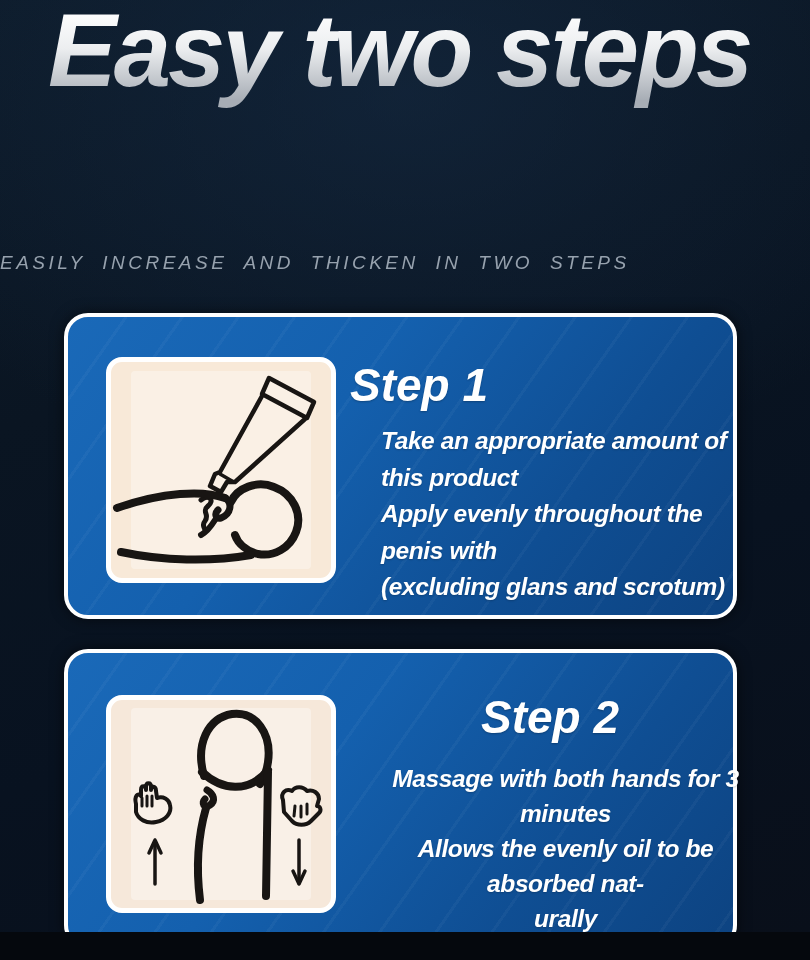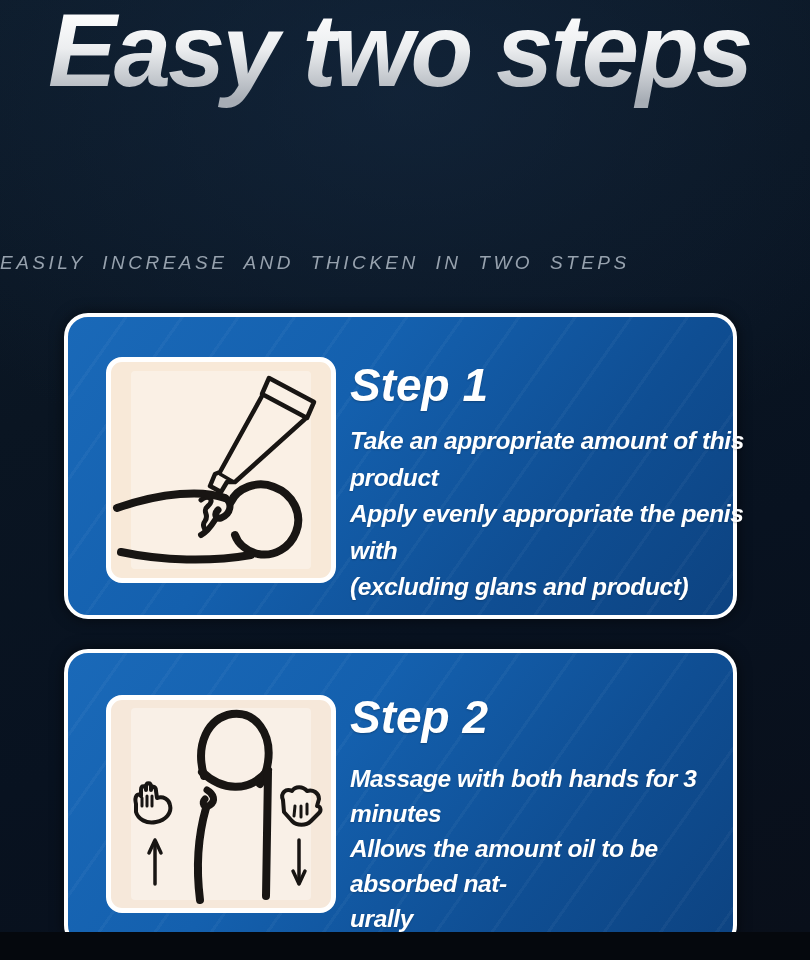--- a/index.html
+++ b/index.html
@@ -54,21 +54,21 @@
     border-radius: 24px;
     box-sizing: border-box;
     background:
       repeating-linear-gradient(125deg,
         rgba(255,255,255,0.035) 0 3px,
         rgba(255,255,255,0) 3px 46px),
       linear-gradient(128deg, #1a69b8 0%, #1460ae 38%, #0f4e93 72%, #0d4381 100%);
     box-shadow: 0 0 14px rgba(0,0,0,0.55);
   }
   .card-1 { top: 313px; height: 306px; padding-left: 24px; }
-  .card-2 { top: 649px; height: 300px; }
+  .card-2 { top: 649px; height: 300px; text-align: center; }
 
   .illustration-box {
     position: absolute;
     left: 38px;
     top: 40px;
     width: 220px;
     height: 216px;
     background: #f8e9d8;
     border: 5px solid #ffffff;
     border-radius: 16px;
@@ -99,20 +99,21 @@
     margin-bottom: 14px;
     letter-spacing: 0px;
     text-shadow: 0 1px 2px rgba(0,0,0,0.25);
   }
   .step-line {
     font-size: 24.5px;
     font-weight: bold;
     font-style: italic;
     letter-spacing: -0.4px;
     text-shadow: 0 1px 2px rgba(0,0,0,0.2);
+    margin-left: 31px;
   }
   .card-1 .step-line { line-height: 36.5px; }
   .card-2 .step-line { line-height: 35px; }
   .card-2 .step-heading { margin-bottom: 20px; }
 
   .line-art { stroke: #181513; fill: none; stroke-linecap: round; stroke-linejoin: round; }
 </style>
 </head>
 <body>
 
@@ -141,22 +142,22 @@
           <path class="line-art" stroke-width="7" d="M114,136 C122,141 120,152 110,156 C105,157 103,152 107,148"></path>
           <path class="line-art" stroke-width="6" d="M104,158 C99,166 94,171 90,173"></path>
           <path class="line-art" stroke-width="8" d="M120,140 C126,126 146,118 163,125 C182,132 192,152 185,170 C179,186 163,195 147,192 C136,189 127,182 124,173"></path>
           <path class="line-art" stroke-width="8" d="M140,193 C100,200 52,199 10,190"></path>
         </g>
       </svg>
     </div>
     <div class="step-text">
       <div class="step-heading">Step 1</div>
       <div class="step-line">Take an appropriate amount of this product</div>
-      <div class="step-line">Apply evenly appropriate the penis with</div>
-      <div class="step-line">(excluding glans and product)</div>
+      <div class="step-line">Apply evenly throughout the penis with</div>
+      <div class="step-line">(excluding glans and scrotum)</div>
     </div>
   </div>
 
   <div class="card card-2">
     <div class="illustration-box">
       <div class="inner-sheet"></div>
       <svg viewBox="0 0 220 208">
 
         <g>
           <path class="line-art" stroke-width="8" d="M93,76 C84,44 97,18 121,14 C145,11 161,34 157,62 C156,70 153,78 149,84"></path>
@@ -183,18 +184,18 @@
 
         <g>
           <path class="line-art" stroke-width="3.5" d="M188,140 L188,182"></path>
           <path class="line-art" stroke-width="3.5" d="M188,184 L182,171 M188,184 L194,171"></path>
         </g>
       </svg>
     </div>
     <div class="step-text">
       <div class="step-heading">Step 2</div>
       <div class="step-line">Massage with both hands for 3 minutes</div>
-      <div class="step-line">Allows the amount oil to be absorbed nat-</div>
+      <div class="step-line">Allows the evenly oil to be absorbed nat-</div>
       <div class="step-line">urally</div>
     </div>
   </div>
 
 </div>
 
 </body></html>

